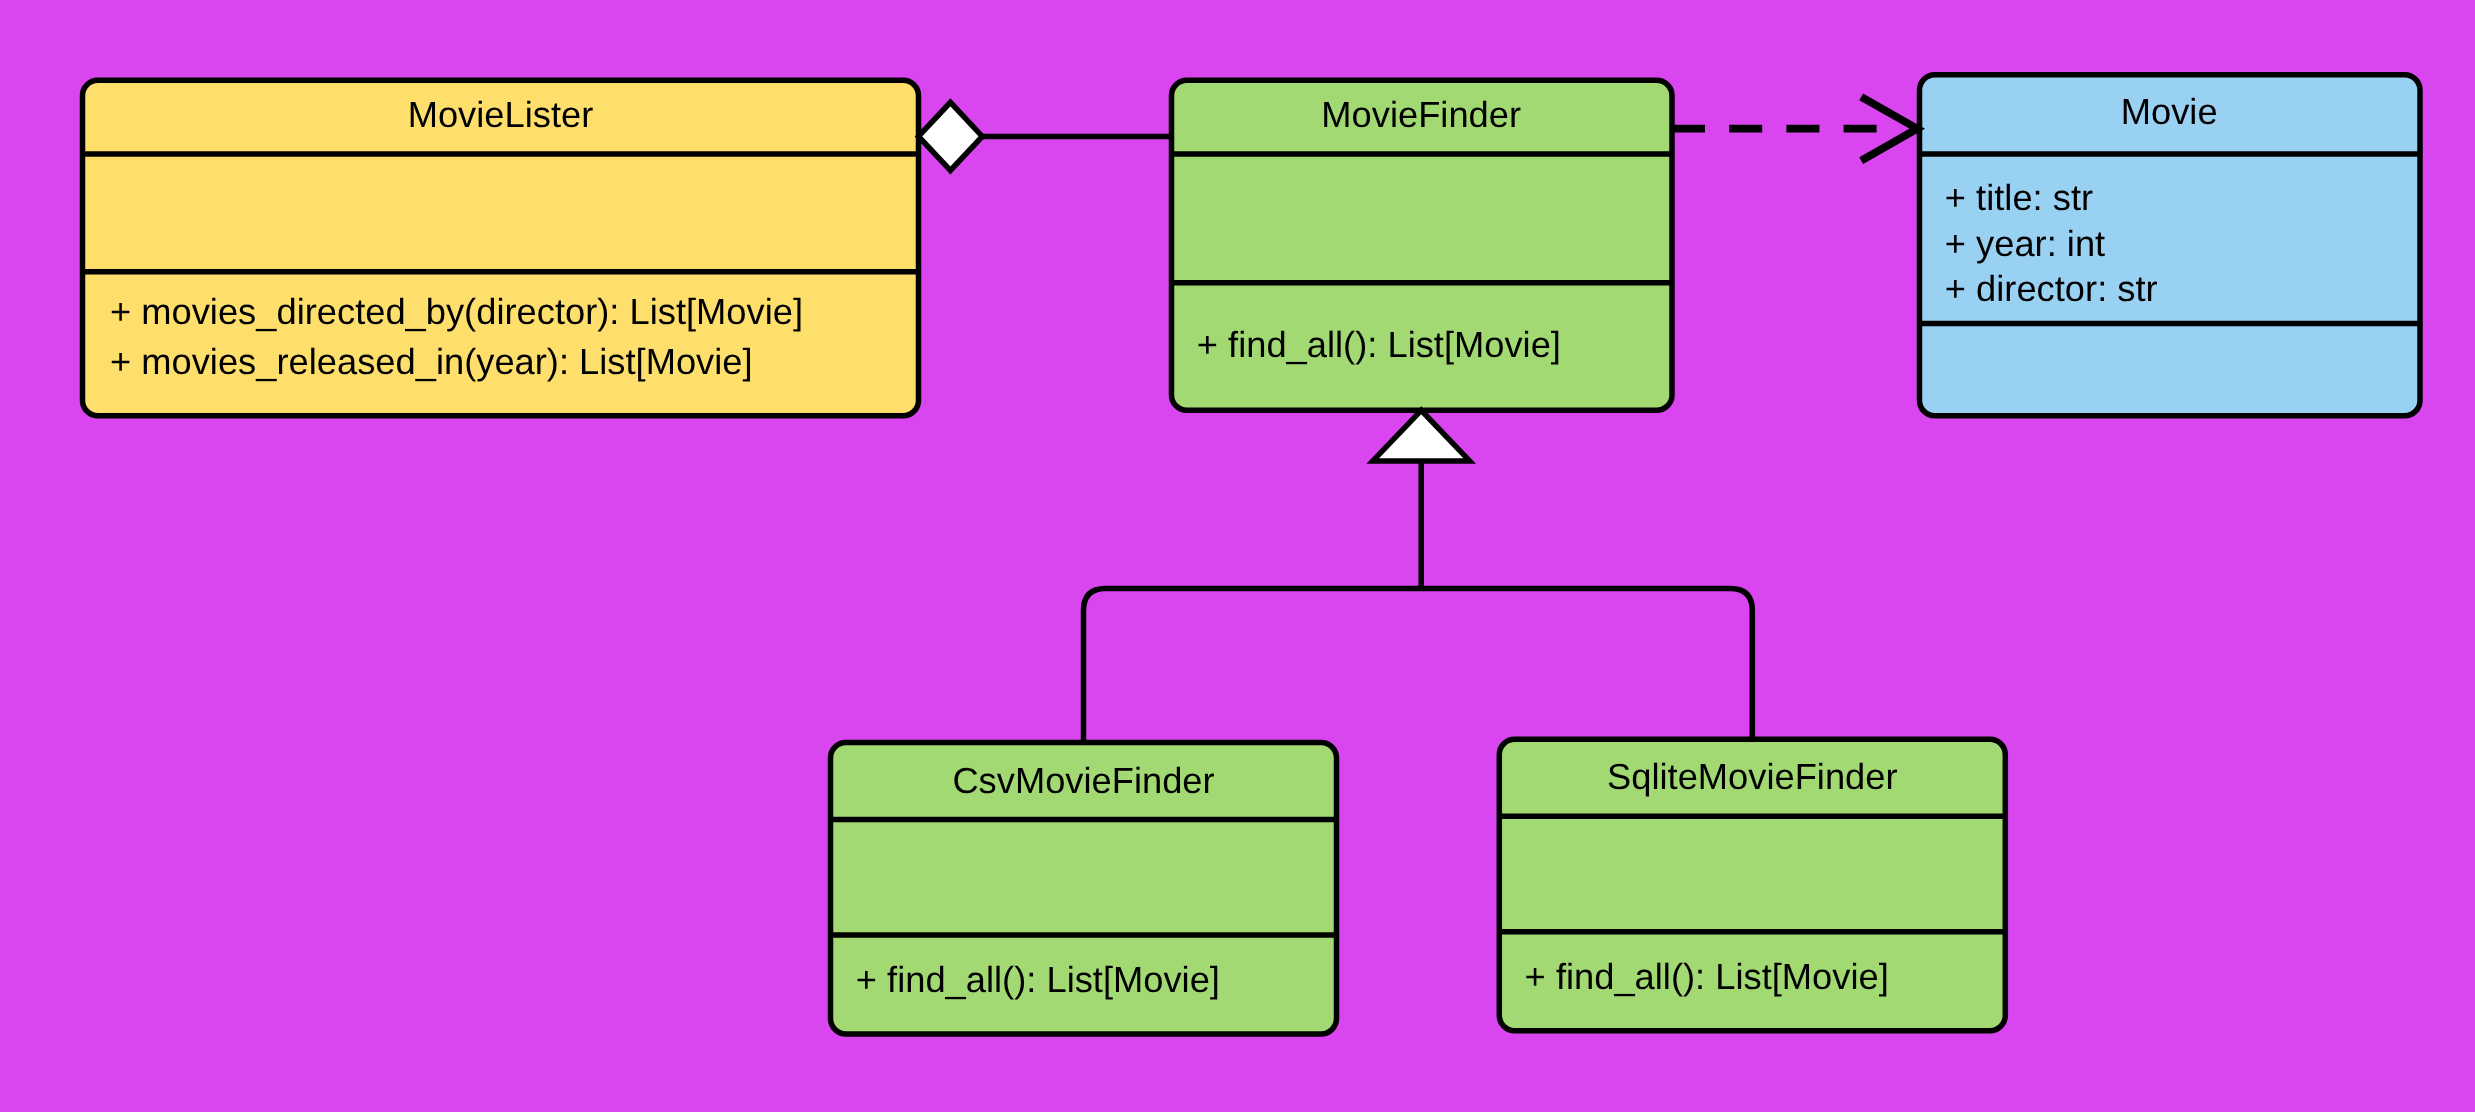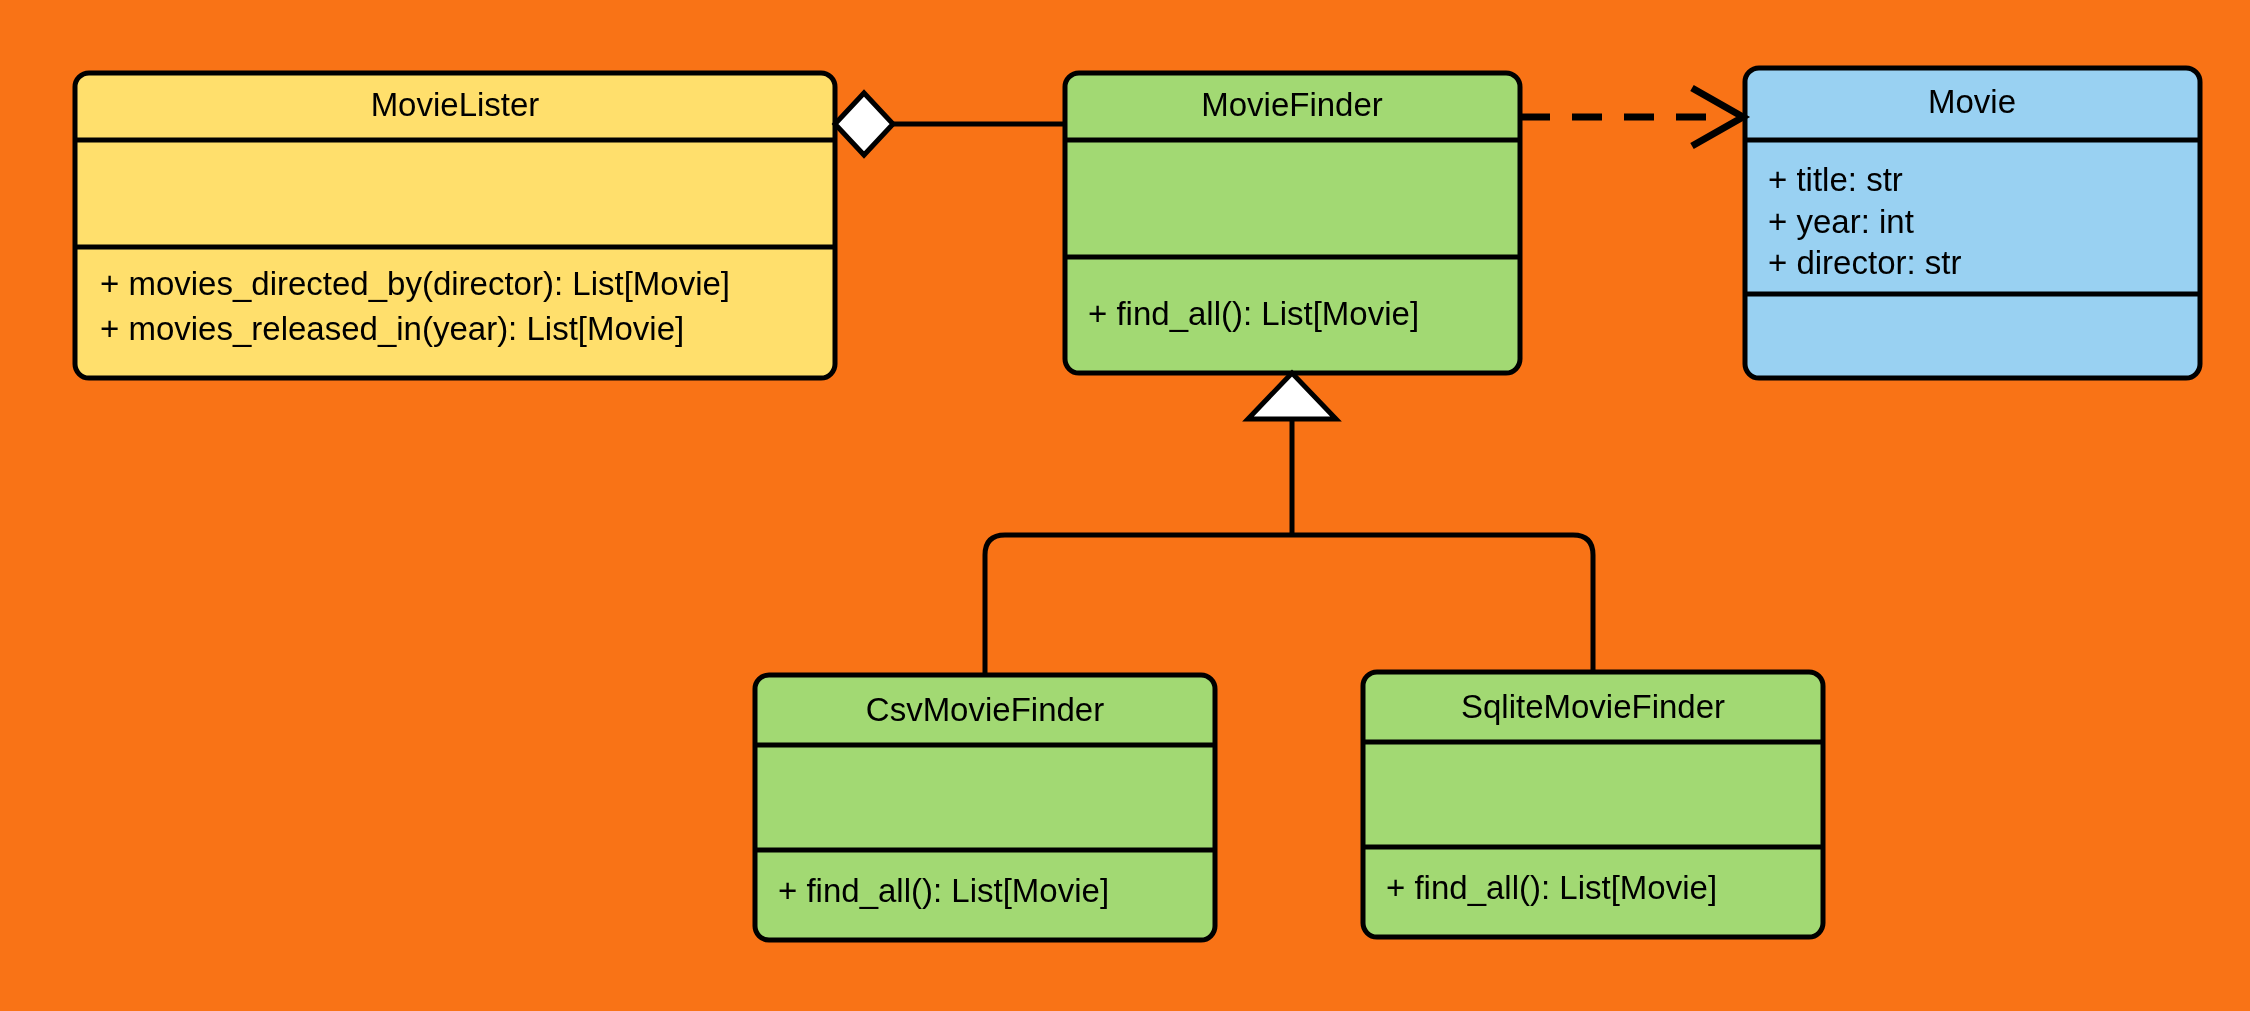--- a/index.html
+++ b/index.html
@@ -10,21 +10,21 @@
   body {
     width: 2250px;
     height: 1011px;
     overflow: hidden;
     font-family: "Liberation Sans", sans-serif;
   }
   #diagram-root {
     position: relative;
     width: 2250px;
     height: 1011px;
-    background: #f97316;
+    background: #d946ef;
   }
   svg#uml-canvas {
     position: absolute;
     top: 0;
     left: 0;
     display: block;
   }
   .cls-box {
     stroke: #000000;
     stroke-width: 5;

